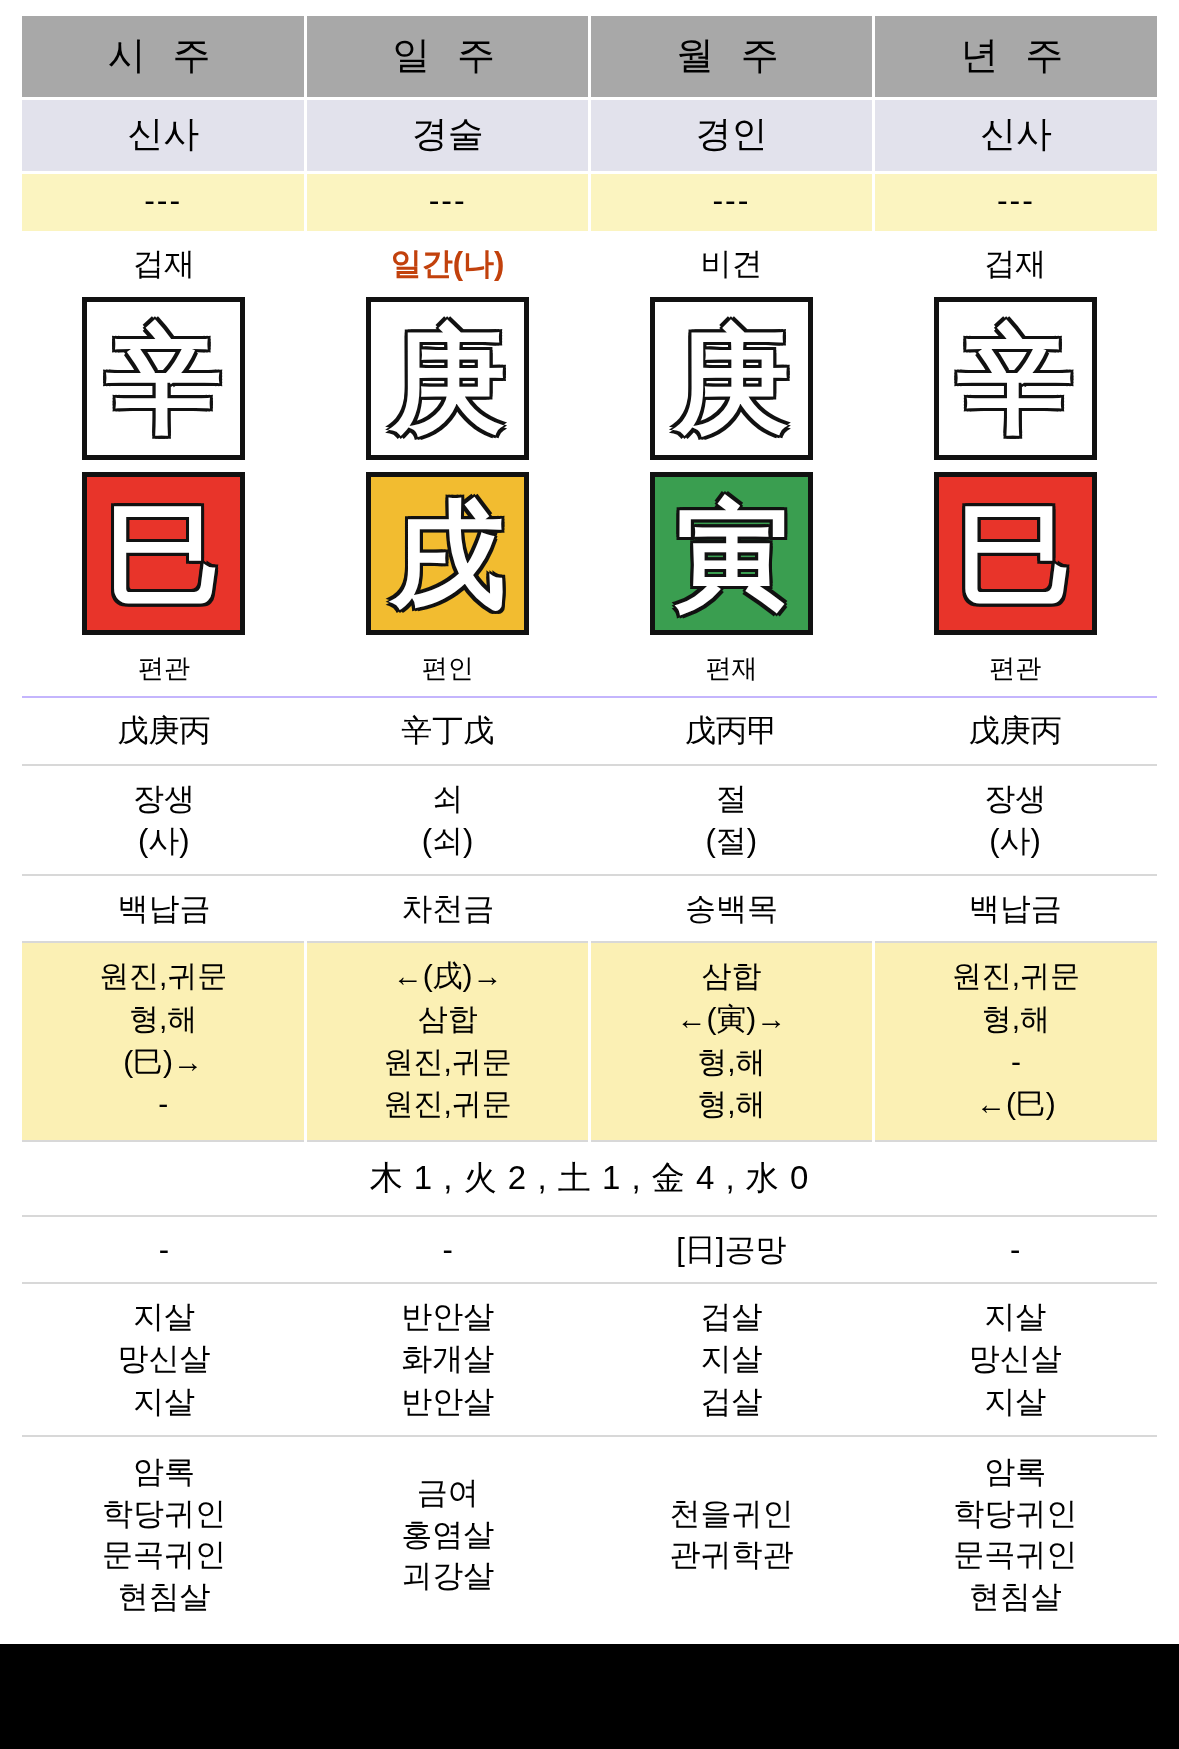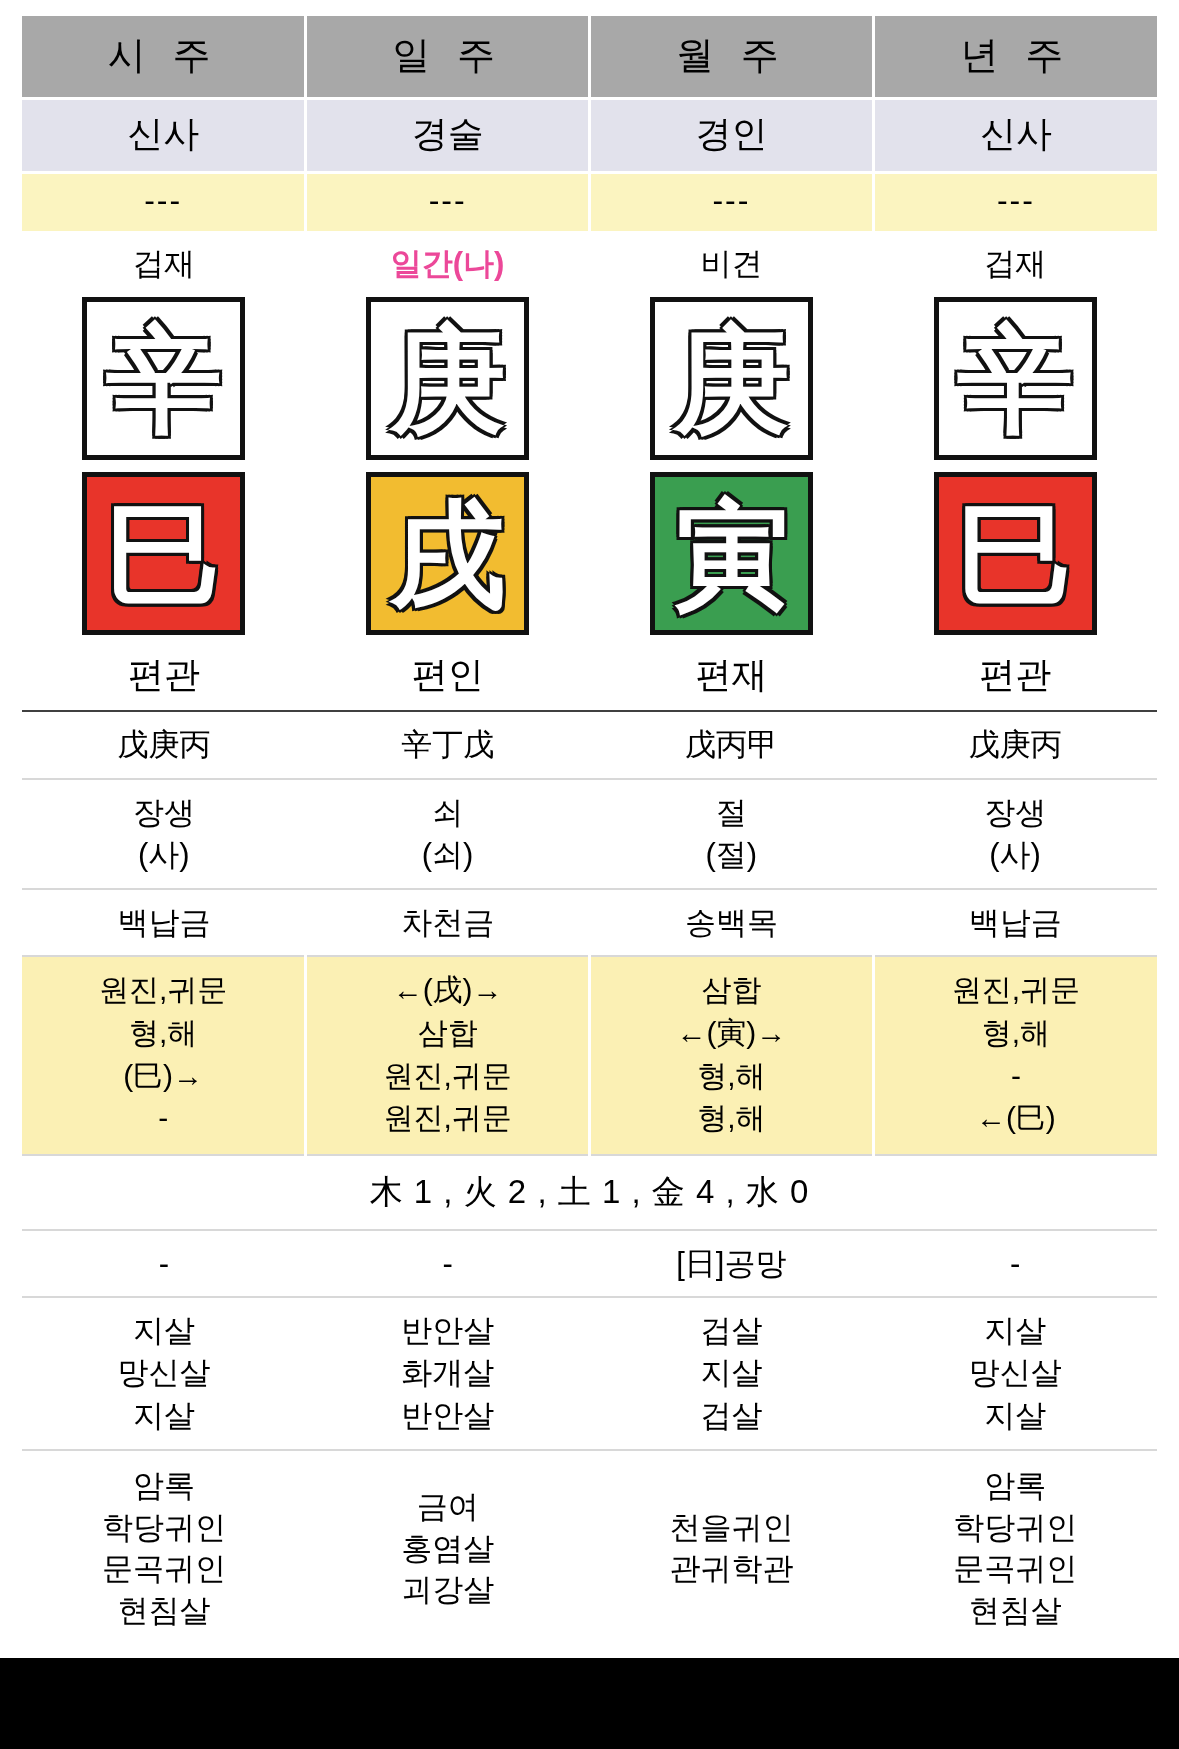--- a/index.html
+++ b/index.html
@@ -63,21 +63,21 @@
   }
   .dash-row td:last-child { border-right: none; }
 
   
   .tengod-top td {
     font-size: 31px;
     padding: 10px 0 6px;
     background: #fff;
   }
   .tengod-top .me {
-    color: #ec4899;
+    color: #c2410c;
     font-weight: bold;
   }
 
   
   .char-cell {
     background: #fff;
     padding: 6px 0 0;
   }
   .char-box {
     width: 163px;
@@ -101,23 +101,23 @@
   }
   .char-box.white { background: #ffffff; }
   .char-box.red { background: #e8342a; }
   .char-box.yellow { background: #f2bc30; }
   .char-box.green { background: #3a9e50; }
   .gan-cell { padding-bottom: 6px; }
   .ji-cell { padding-bottom: 4px; }
 
   
   .tengod-bot td {
-    font-size: 36px;
+    font-size: 26px;
     padding: 12px 0 10px;
-    border-bottom: 2px solid #404040;
+    border-bottom: 2px solid #c4b5fd;
     background: #fff;
   }
 
   
   .info-row td {
     font-size: 31px;
     padding: 12px 0 12px;
     border-bottom: 2px solid #d8d8d8;
     background: #fff;
     line-height: 1.34;

